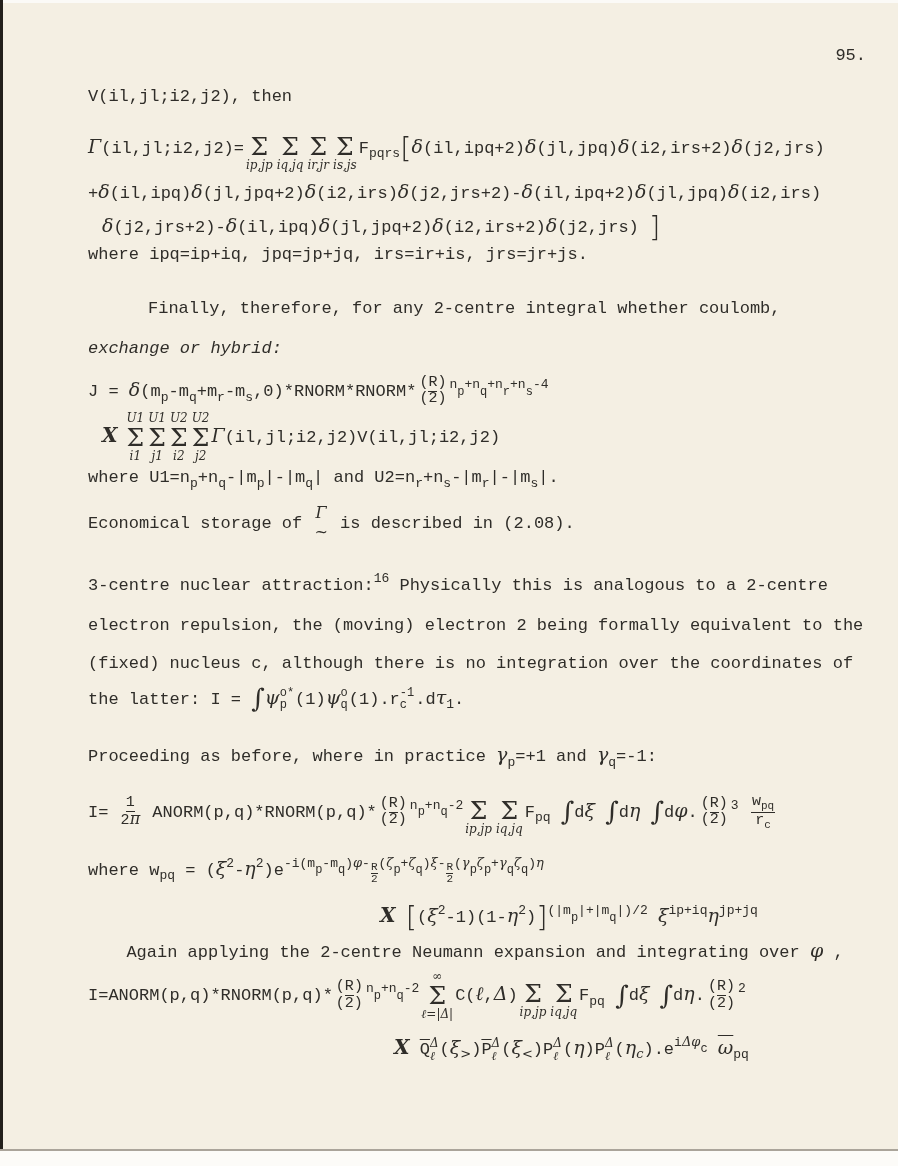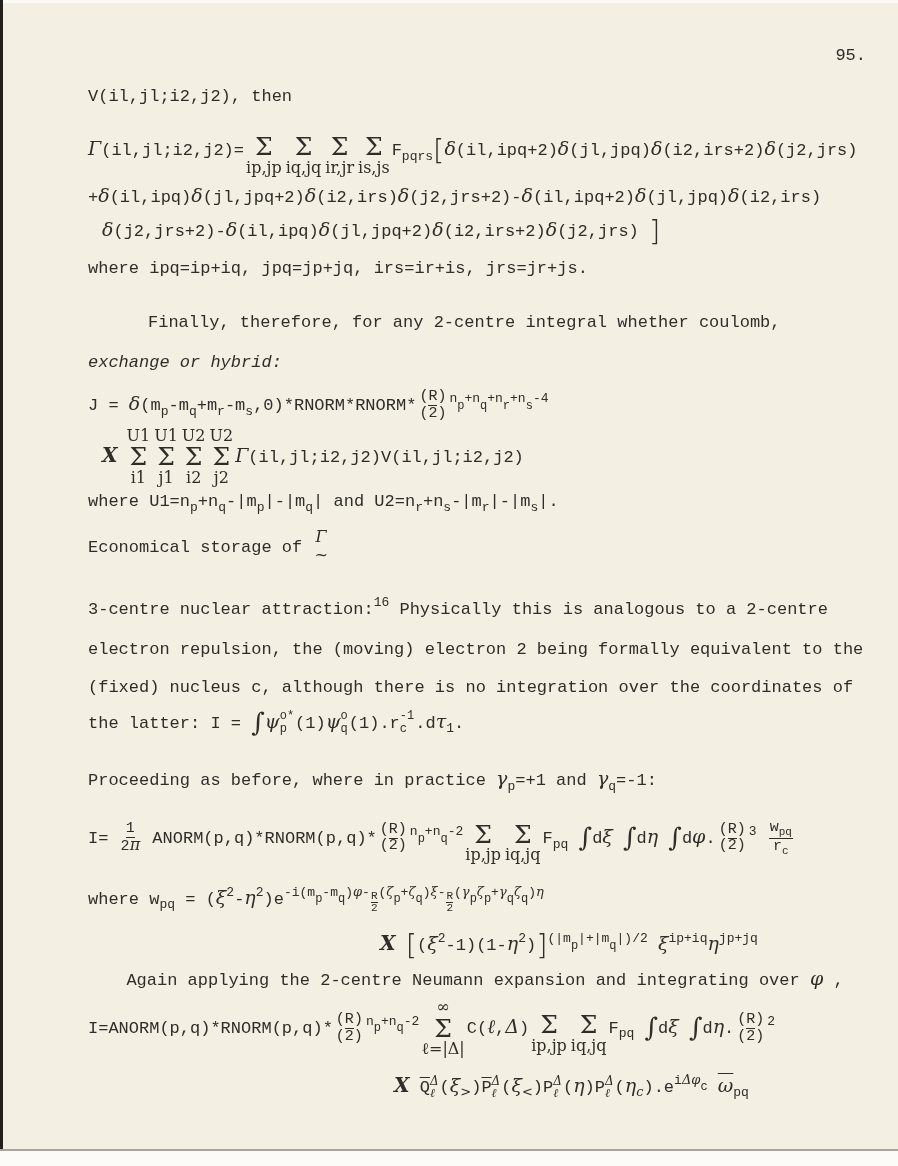--- a/index.html
+++ b/index.html
@@ -25,21 +25,21 @@
   .h{font-family:"DejaVu Serif",serif;font-style:italic;font-size:19px;line-height:1;}
   .hsb{font-family:"DejaVu Serif",serif;font-style:italic;font-size:13px;vertical-align:-0.32em;}
   .hsp{font-family:"DejaVu Serif",serif;font-style:italic;font-size:13px;vertical-align:0.6em;}
   .hx{font-family:"DejaVu Serif",serif;font-style:italic;font-size:20px;font-weight:bold;}
   .hov{font-family:"DejaVu Serif",serif;font-style:italic;font-size:19px;text-decoration:overline;}
   .int{font-family:"DejaVu Serif",serif;font-size:26px;line-height:1;vertical-align:-0.13em;}
   .big{font-family:"DejaVu Sans",sans-serif;font-size:29px;line-height:1;vertical-align:-0.18em;font-weight:200;}
   
   .sum{display:inline-flex;flex-direction:column;align-items:center;vertical-align:middle;margin:0 2px;line-height:1;}
   .sum .sig{font-family:"DejaVu Serif",serif;font-size:25px;line-height:0.95;}
-  .sum .lim{font-family:"DejaVu Serif",serif;font-size:16px;line-height:1.15;min-height:11px;white-space:nowrap;}
+  .sum .lim{font-family:"DejaVu Serif",serif;font-style:italic;font-size:12px;line-height:1.15;min-height:11px;white-space:nowrap;}
   
   .frac{display:inline-flex;flex-direction:column;align-items:center;vertical-align:middle;margin:0 2px;line-height:1.1;font-size:15px;}
   .frac .sb{font-size:11px;}
   .frac .h{font-size:16px;}
   .frac .num{border-bottom:1.6px solid #2f2d29;padding:0 1px;}
   .frac.plain .num{border-bottom:none;}
   .frac.supf{font-size:11px;vertical-align:0.45em;margin:0 1px;}
   .frac.supf .num{padding:0;}
   
   .ss,.hss{display:inline-flex;flex-direction:column;align-items:flex-start;vertical-align:middle;line-height:1.05;font-size:12px;margin-right:1px;}
@@ -66,21 +66,21 @@
           <span class="lim top"></span>
           <span class="sig">Σ</span>
           <span class="lim bot">ir,jr</span>
         </span><span class="sum">
           <span class="lim top"></span>
           <span class="sig">Σ</span>
           <span class="lim bot">is,js</span>
         </span><span class="t">F</span><span class="sb">pqrs</span><span class="big">[</span><span class="h">δ</span><span class="t">(il,ipq+2)</span><span class="h">δ</span><span class="t">(jl,jpq)</span><span class="h">δ</span><span class="t">(i2,irs+2)</span><span class="h">δ</span><span class="t">(j2,jrs)</span></div>
       <div class="line" style="margin-top: 8px;"><span class="t">+</span><span class="h">δ</span><span class="t">(il,ipq)</span><span class="h">δ</span><span class="t">(jl,jpq+2)</span><span class="h">δ</span><span class="t">(i2,irs)</span><span class="h">δ</span><span class="t">(j2,jrs+2)-</span><span class="h">δ</span><span class="t">(il,ipq+2)</span><span class="h">δ</span><span class="t">(jl,jpq)</span><span class="h">δ</span><span class="t">(i2,irs)</span></div>
       <div class="line" style="margin-left: 14px; margin-top: 6px;"><span class="h">δ</span><span class="t">(j2,jrs+2)-</span><span class="h">δ</span><span class="t">(il,ipq)</span><span class="h">δ</span><span class="t">(jl,jpq+2)</span><span class="h">δ</span><span class="t">(i2,irs+2)</span><span class="h">δ</span><span class="t">(j2,jrs) </span><span class="big">]</span></div>
-      <div class="line" style="margin-top: 10px;"><span class="t">where ipq=ip+iq, jpq=jp+jq, irs=ir+is, jrs=jr+js.</span></div>
+      <div class="line" style=""><span class="t">where ipq=ip+iq, jpq=jp+jq, irs=ir+is, jrs=jr+js.</span></div>
       <div class="line" style="margin-left: 60px; margin-top: 28px;"><span class="t">Finally, therefore, for any 2-centre integral whether coulomb,</span></div>
       <div class="line" style="margin-top: 14px; font-style: italic;"><span class="t">exchange or hybrid:</span></div>
       <div class="line" style="margin-top: 10px;"><span class="t">J = </span><span class="h">δ</span><span class="t">(m</span><span class="sb">p</span><span class="t">-m</span><span class="sb">q</span><span class="t">+m</span><span class="sb">r</span><span class="t">-m</span><span class="sb">s</span><span class="t">,0)*RNORM*RNORM*</span><span class="frac plain">
           <span class="num"><span class="t">(</span><span class="un">R</span><span class="t">)</span></span>
           <span class="den"><span class="t">(2)</span></span>
         </span><span class="sp">n</span><span class="spsb">p</span><span class="sp">+n</span><span class="spsb">q</span><span class="sp">+n</span><span class="spsb">r</span><span class="sp">+n</span><span class="spsb">s</span><span class="sp">-4</span></div>
       <div class="line" style="margin-left: 14px; margin-top: 2px;"><span class="hx">X </span><span class="sum">
           <span class="lim top">U1</span>
           <span class="sig">Σ</span>
           <span class="lim bot">i1</span>
@@ -94,21 +94,21 @@
           <span class="lim bot">i2</span>
         </span><span class="sum">
           <span class="lim top">U2</span>
           <span class="sig">Σ</span>
           <span class="lim bot">j2</span>
         </span><span class="h">Γ</span><span class="t">(il,jl;i2,j2)V(il,jl;i2,j2)</span></div>
       <div class="line" style="margin-top: 2px;"><span class="t">where U1=n</span><span class="sb">p</span><span class="t">+n</span><span class="sb">q</span><span class="t">-|m</span><span class="sb">p</span><span class="t">|-|m</span><span class="sb">q</span><span class="t">| and U2=n</span><span class="sb">r</span><span class="t">+n</span><span class="sb">s</span><span class="t">-|m</span><span class="sb">r</span><span class="t">|-|m</span><span class="sb">s</span><span class="t">|.</span></div>
       <div class="line" style="margin-top: 8px;"><span class="t">Economical storage of </span><span class="frac plain">
           <span class="num"><span class="h">Γ</span></span>
           <span class="den"><span class="h">~</span></span>
-        </span></div>
+        </span><span class="t"> is described in (2.08).</span></div>
       <div class="line" style="margin-top: 24px;"><span class="t">3-centre nuclear attraction:</span><span class="sp">16</span><span class="t">   Physically this is analogous to a 2-centre</span></div>
       <div class="line" style="margin-top: 14px;"><span class="t">electron repulsion, the (moving) electron 2 being formally equivalent to the</span></div>
       <div class="line" style="margin-top: 12px;"><span class="t">(fixed) nucleus c, although there is no integration over the coordinates of</span></div>
       <div class="line" style="margin-top: 8px;"><span class="t">the latter:  I = </span><span class="int">∫</span><span class="h">ψ</span><span class="ss">
           <span>o*</span>
           <span>p</span>
         </span><span class="t">(1)</span><span class="h">ψ</span><span class="ss">
           <span>o</span>
           <span>q</span>
         </span><span class="t">(1).r</span><span class="ss">

